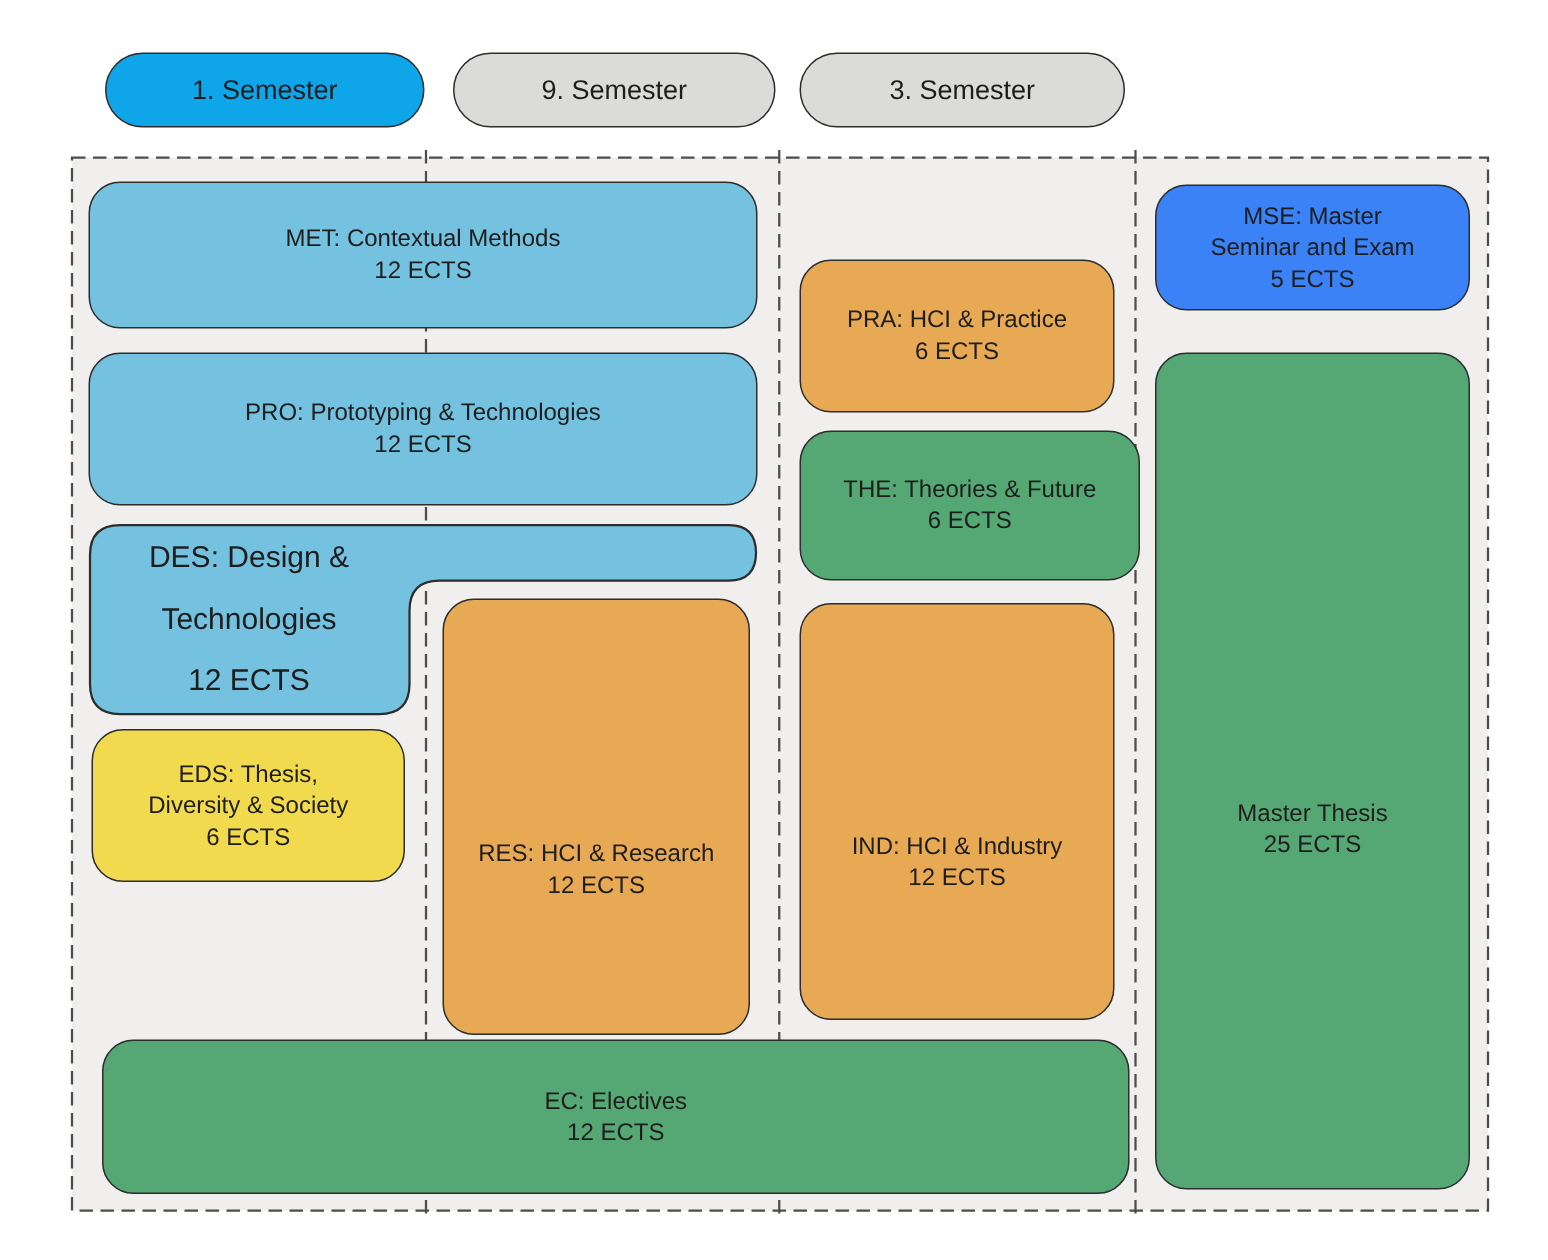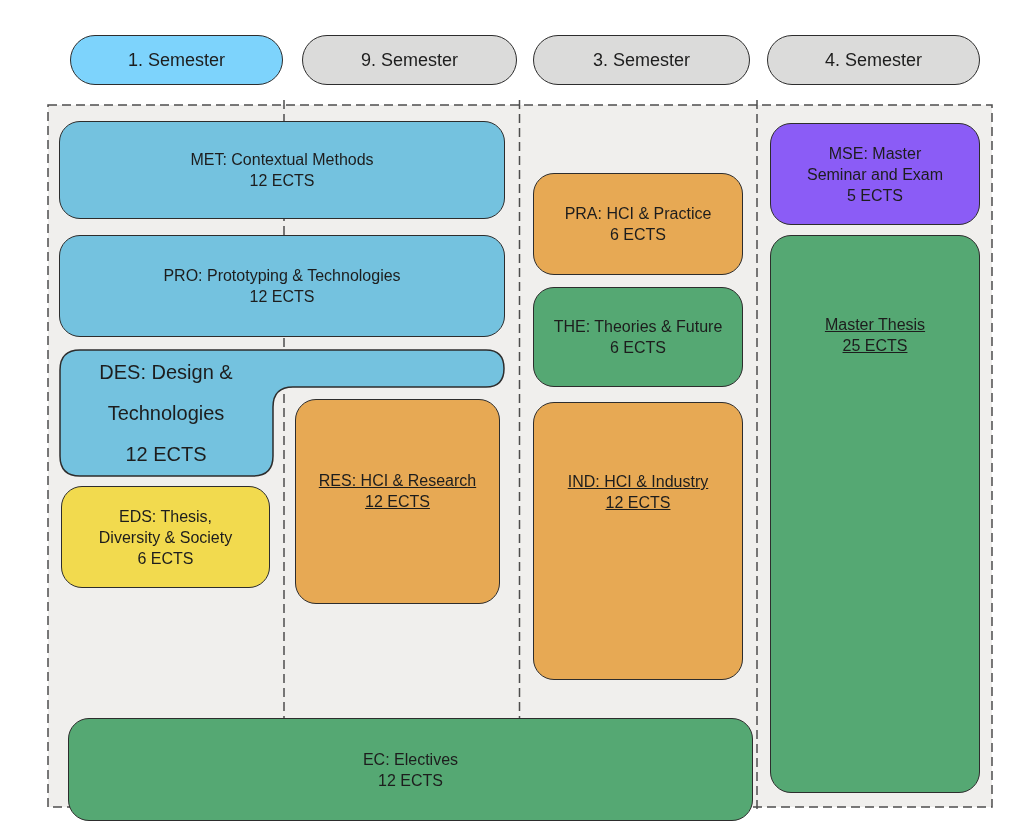--- a/index.html
+++ b/index.html
@@ -36,21 +36,21 @@
     box-sizing: border-box;
     display: flex;
     flex-direction: column;
     align-items: center;
     justify-content: center;
     text-align: center;
     font-size: 16px;
     line-height: 21px;
     color: #1d1d1d;
   }
-  .block.top-text { justify-content: flex-start; text-decoration: underline; }
+  .block.top-text { justify-content: center; }
   .des-shape { position: absolute; overflow: visible; }
   .des-text {
     position: absolute;
     display: flex;
     flex-direction: column;
     align-items: center;
     justify-content: center;
     text-align: center;
     font-size: 20px;
     line-height: 21px;
@@ -63,31 +63,28 @@
 
 <div class="stage">
 
   <svg class="canvas-svg">
     <rect x="48" y="105" width="944" height="702" stroke-width="1.5" stroke-dasharray="9 5" style="fill: rgb(240, 239, 237); stroke: rgb(77, 77, 77);"></rect>
     <line x1="284" y1="100" x2="284" y2="812" stroke-width="1.5" stroke-dasharray="9 5" style="stroke: rgb(77, 77, 77);"></line>
     <line x1="519.5" y1="100" x2="519.5" y2="812" stroke-width="1.5" stroke-dasharray="9 5" style="stroke: rgb(77, 77, 77);"></line>
     <line x1="757" y1="100" x2="757" y2="812" stroke-width="1.5" stroke-dasharray="9 5" style="stroke: rgb(77, 77, 77);"></line>
   </svg>
 
-  <div class="pill" style="left: 70px; width: 213px; background: #7dd3fc; border-color: rgb(45, 45, 45);">
+  <div class="pill" style="left: 70px; width: 213px; background: #0ea5e9; border-color: rgb(45, 45, 45);">
     <span>1. Semester</span>
   </div>
   <div class="pill" style="left: 302px; width: 215px; background: rgb(219, 219, 218); border-color: rgb(45, 45, 45);">
     <span>9. Semester</span>
   </div>
   <div class="pill" style="left: 533px; width: 217px; background: rgb(219, 219, 218); border-color: rgb(45, 45, 45);">
     <span>3. Semester</span>
-  </div>
-  <div class="pill" style="left: 767px; width: 213px; background: rgb(219, 219, 218); border-color: rgb(45, 45, 45);">
-    <span>4. Semester</span>
   </div>
 
   <div class="block" style="left: 59px; top: 121px; width: 446px; height: 98px; background: rgb(116, 194, 223); border-color: rgb(45, 45, 45);">
     <div>MET: Contextual Methods</div>
     <div>12 ECTS</div>
   </div>
 
   <div class="block" style="left: 59px; top: 235px; width: 446px; height: 102px; background: rgb(116, 194, 223); border-color: rgb(45, 45, 45);">
     <div>PRO: Prototyping &amp; Technologies</div>
     <div>12 ECTS</div>
@@ -101,49 +98,49 @@
     <div>Technologies</div>
     <div>12 ECTS</div>
   </div>
 
   <div class="block" style="left: 61px; top: 486px; width: 209px; height: 102px; background: rgb(242, 218, 78); border-color: rgb(45, 45, 45);">
     <div>EDS: Thesis,</div>
     <div>Diversity &amp; Society</div>
     <div>6 ECTS</div>
   </div>
 
-  <div class="block top-text" style="left: 295px; top: 399px; width: 205px; height: 205px; padding-top: 70px; background: rgb(231, 169, 84); border-color: rgb(45, 45, 45);">
+  <div class="block top-text" style="left: 295px; top: 399px; width: 205px; height: 291px; padding-top: 70px; background: rgb(231, 169, 84); border-color: rgb(45, 45, 45);">
     <div>RES: HCI &amp; Research</div>
     <div>12 ECTS</div>
   </div>
 
   <div class="block" style="left: 533px; top: 173px; width: 210px; height: 102px; background: rgb(231, 169, 84); border-color: rgb(45, 45, 45); text-align: center;">
     <div>PRA: HCI &amp; Practice</div>
     <div>6 ECTS</div>
   </div>
 
-  <div class="block" style="left: 533px; top: 287px; width: 210px; height: 100px; background: rgb(85, 168, 115); border-color: rgb(45, 45, 45);">
+  <div class="block" style="left: 533px; top: 287px; width: 227px; height: 100px; background: rgb(85, 168, 115); border-color: rgb(45, 45, 45);">
     <div>THE: Theories &amp; Future</div>
     <div>6 ECTS</div>
   </div>
 
   <div class="block top-text" style="left: 533px; top: 402px; width: 210px; height: 278px; padding-top: 68px; background: rgb(231, 169, 84); border-color: rgb(45, 45, 45);">
     <div>IND: HCI &amp; Industry</div>
     <div>12 ECTS</div>
   </div>
 
-  <div class="block" style="left: 770px; top: 123px; width: 210px; height: 102px; background: #8b5cf6; border-color: rgb(45, 45, 45);">
+  <div class="block" style="left: 770px; top: 123px; width: 210px; height: 84px; background: #3b82f6; border-color: rgb(45, 45, 45);">
     <div>MSE: Master</div>
     <div>Seminar and Exam</div>
     <div>5 ECTS</div>
   </div>
 
   <div class="block top-text" style="left: 770px; top: 235px; width: 210px; height: 558px; padding-top: 78px; background: rgb(85, 168, 115); border-color: rgb(45, 45, 45);">
     <div>Master Thesis</div>
     <div>25 ECTS</div>
   </div>
 
-  <div class="block" style="left: 68px; top: 718px; width: 685px; height: 103px; background: rgb(85, 168, 115); border-color: rgb(45, 45, 45);">
+  <div class="block" style="left: 68px; top: 693px; width: 685px; height: 103px; background: rgb(85, 168, 115); border-color: rgb(45, 45, 45);">
     <div>EC: Electives</div>
     <div>12 ECTS</div>
   </div>
 
 </div>
 
 </body></html>

